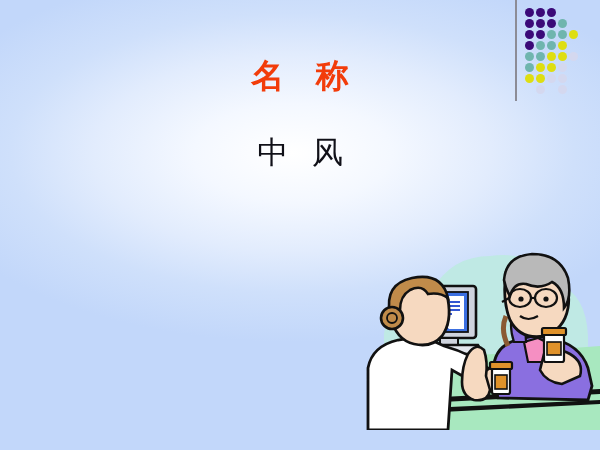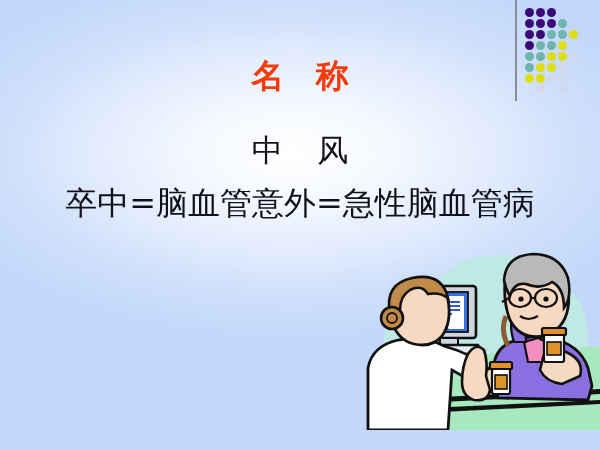--- a/index.html
+++ b/index.html
@@ -84,21 +84,21 @@
     text-indent: 10px;
     line-height: 42px;
   }
   #line1 {
     position: absolute;
     left: 0;
     top: 133px;
     width: 600px;
     text-align: center;
     color: #101018;
-    font-family: Liberation Mono, monospace;
+    font-family: Liberation Serif, serif;
     font-size: 31px;
     letter-spacing: 8px;
     text-indent: 8px;
     line-height: 40px;
   }
   #line2 {
     position: absolute;
     left: 0;
     top: 182px;
     width: 600px;
@@ -150,21 +150,20 @@
         <span class="dot c-yellow"></span><span class="dot c-yellow"></span><span class="dot c-lavender"></span><span class="dot c-lavender"></span>
       </div>
       <div class="drow">
         <span class="dot blank"></span><span class="dot c-lavender"></span><span class="dot blank"></span><span class="dot c-lavender"></span>
       </div>
     </div>
   </div>
 
   <div id="title">名  称</div>
   <div id="line1">中  风</div>
-  <div id="line2">卒中=脑血管意外=急性脑血管病</div>
 
   <div id="art">
     <svg width="252" height="180" viewBox="0 0 252 180" xmlns="http://www.w3.org/2000/svg">
       <defs>
         <clipPath id="frame">
             <rect x="0" y="0" width="252" height="180"></rect>
           </clipPath>
       </defs>
       <g clip-path="url(#frame)">
 

